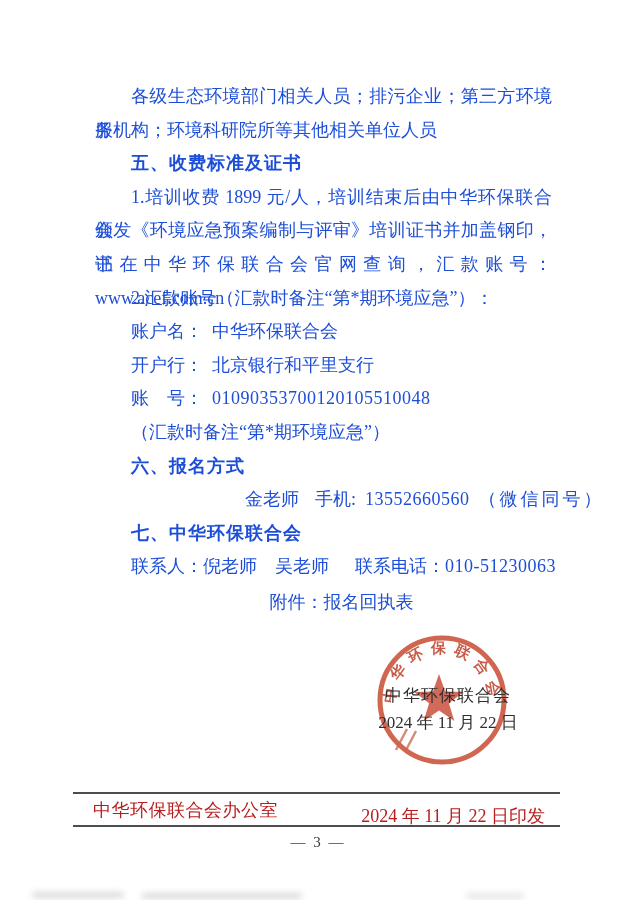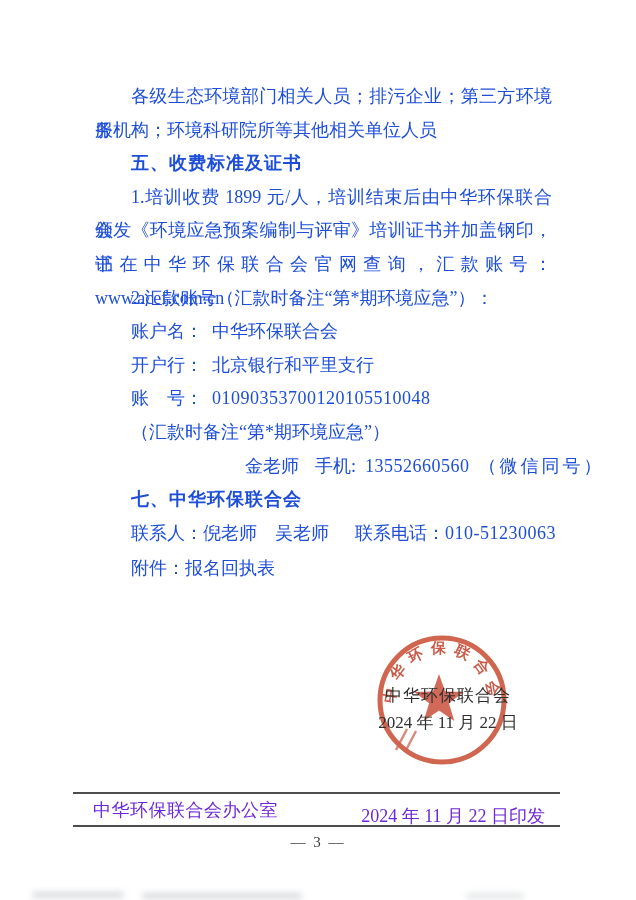--- a/index.html
+++ b/index.html
@@ -21,21 +21,21 @@
     white-space:nowrap;
   }
   .just{white-space:normal;text-align:justify;text-align-last:justify;}
   .indent{padding-left:36px;}
   .indent.just{padding-left:0;text-indent:36px;}
   .heading{font-weight:bold;letter-spacing:1px;}
   .gap-s{display:inline-block;width:9px;}
   .gap-m{display:inline-block;width:16px;}
   .gap-l{display:inline-block;width:26px;}
   .contact2{padding-left:150px;}
-  .attach{margin-top:2px;}
+  .attach{margin-top:2px;text-align:center;}
   .wechat{letter-spacing:3px;}
   .num{letter-spacing:0.5px;text-align:center;}
 
   
   .sig{
     position:absolute;left:353px;top:686px;width:190px;
     text-align:center;color:#2f2f2f;z-index:3;
   }
   .sig-org{font-size:17px;line-height:19px;letter-spacing:1px;}
   .sig-date{font-size:17px;line-height:19px;margin-top:8px;}
@@ -43,21 +43,21 @@
   
   .seal{position:absolute;left:360px;top:628px;z-index:2;opacity:0.9;}
 
   
   .footer-rule{position:absolute;left:73px;width:487px;height:2px;background:#4d4d4d;}
   .rule-top{top:792px;}
   .rule-bottom{top:825px;}
   .footer-row{
     position:absolute;left:73px;top:794px;width:487px;height:31px;
     display:flex;justify-content:space-between;align-items:center;
-    font-size:18px;color:#6d28d9;
+    font-size:18px;color:#b91c1c;
   }
   .footer-office{padding-left:20px;letter-spacing:0.5px;}
   .footer-issue{padding-right:15px;margin-top:12px;}
   .page-num{
     position:absolute;left:0;top:834px;width:636px;text-align:center;
     font-size:15px;color:#3a3a3a;letter-spacing:2px;
   }
 
   
   .blot{position:absolute;height:6px;background:#a7adb3;filter:blur(3px);opacity:.45;border-radius:3px;}
@@ -83,20 +83,21 @@
     <div class="line indent">2.汇款账号（汇款时备注“第*期环境应急”）：</div>
 
     <div class="line indent"><span>账户名：</span><span class="gap-s"></span><span>中华环保联合会</span></div>
 
     <div class="line indent"><span>开户行：</span><span class="gap-s"></span><span>北京银行和平里支行</span></div>
 
     <div class="line indent"><span>账　号：</span><span class="gap-s"></span><span class="num">01090353700120105510048</span></div>
 
     <div class="line indent">（汇款时备注“第*期环境应急”）</div>
 
+    <div class="line indent heading">六、报名方式</div>
 
 
     <div class="line contact2"><span>金老师</span><span class="gap-m"></span><span>手机:</span><span class="gap-s"></span><span class="num">13552660560</span><span class="gap-s"></span><span class="wechat">（微信同号）</span></div>
 
     <div class="line indent heading">七、中华环保联合会</div>
 
     <div class="line indent"><span>联系人：</span><span>倪老师　吴老师</span><span class="gap-l"></span><span>联系电话：</span><span class="num">010-51230063</span></div>
 
     <div class="line indent attach">附件：报名回执表</div>
   </div>

